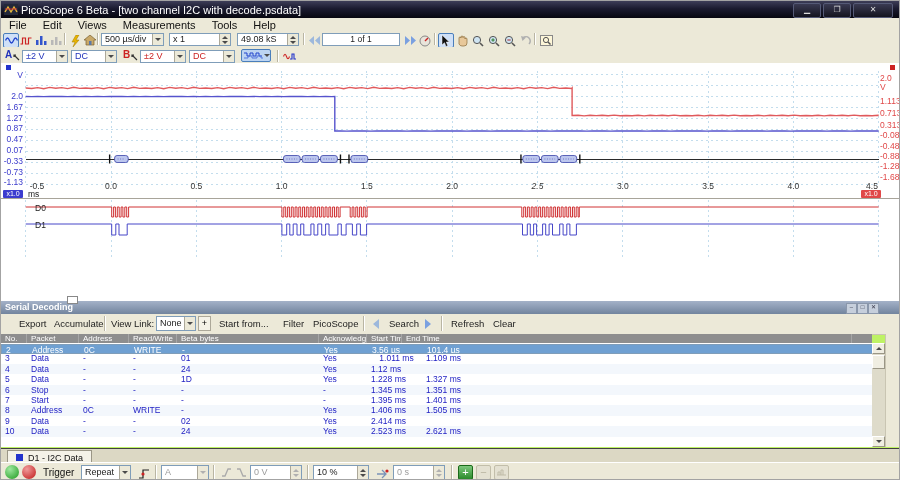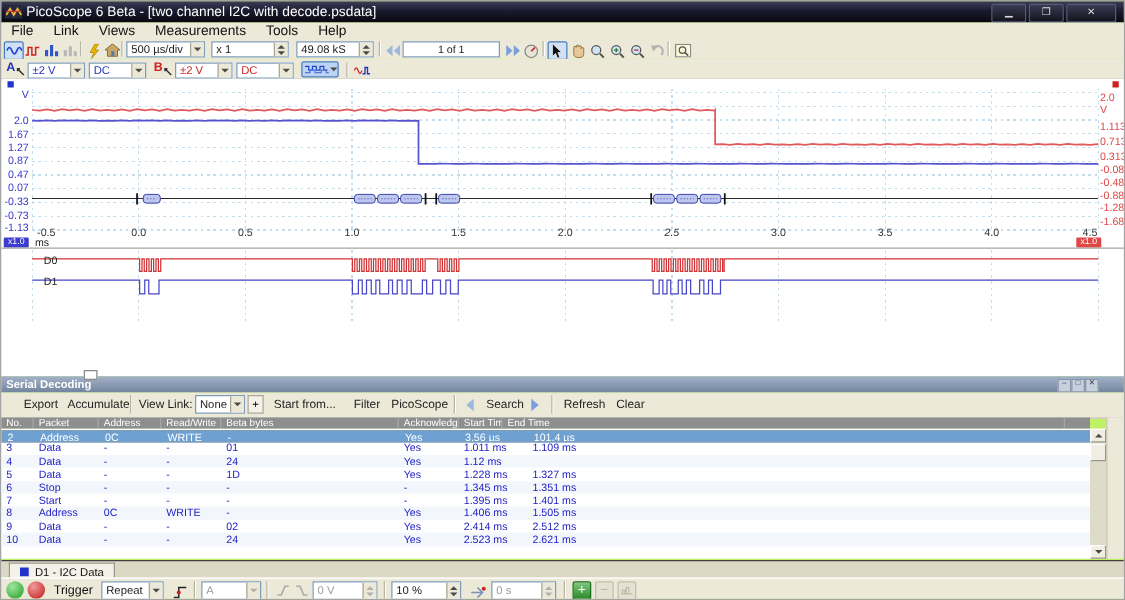--- a/index.html
+++ b/index.html
@@ -90,21 +90,21 @@
     <span class="t" style="margin-left:20px">PicoScope 6 Beta - [two channel I2C with decode.psdata]</span>
   </div>
   <div class="abs" id="winbtns">
     <div class="winbtn">▁</div>
     <div class="winbtn">❐</div>
     <div class="winbtn" style="width:38px">✕</div>
   </div>
 
   <div class="abs" id="menubar">
       <span>File</span>
-      <span>Link</span>
+      <span>Edit</span>
       <span>Views</span>
       <span>Measurements</span>
       <span>Tools</span>
       <span>Help</span>
     </div>
 
   <div class="abs tb" id="toolbar1">
     <div class="icbtn on" style="left:2px">
       <svg width="13" height="11">
           <path d="M0.5 5.5 Q2.5 0.5 4.5 5.5 T8.5 5.5 T12.5 5.5" stroke="#2244cc" fill="none" stroke-width="1.3"></path>
@@ -451,21 +451,21 @@
         <span class="tc" style="width: 55px;">3.56 µs</span>
         <span class="tc" style="width: 450px;">101.4 µs</span>
       </div>
       <div class="trow">
         <span class="tc" style="width: 26px;">3</span>
         <span class="tc" style="width: 52px;">Data</span>
         <span class="tc" style="width: 50px;">-</span>
         <span class="tc" style="width: 48px;">-</span>
         <span class="tc" style="width: 142px;">01</span>
         <span class="tc" style="width: 48px;">Yes</span>
-        <span class="tc" style="width: 55px;">1.011 ms</span>
+        <span class="tc" style="width: 55px; text-align: center;">1.011 ms</span>
         <span class="tc" style="width: 450px;">1.109 ms</span>
       </div>
       <div class="trow alt">
         <span class="tc" style="width: 26px;">4</span>
         <span class="tc" style="width: 52px;">Data</span>
         <span class="tc" style="width: 50px;">-</span>
         <span class="tc" style="width: 48px;">-</span>
         <span class="tc" style="width: 142px;">24</span>
         <span class="tc" style="width: 48px;">Yes</span>
         <span class="tc" style="width: 55px;">1.12 ms</span>
@@ -511,21 +511,20 @@
         <span class="tc" style="width: 450px;">1.505 ms</span>
       </div>
       <div class="trow">
         <span class="tc" style="width: 26px;">9</span>
         <span class="tc" style="width: 52px;">Data</span>
         <span class="tc" style="width: 50px;">-</span>
         <span class="tc" style="width: 48px;">-</span>
         <span class="tc" style="width: 142px;">02</span>
         <span class="tc" style="width: 48px;">Yes</span>
         <span class="tc" style="width: 55px;">2.414 ms</span>
-        <span class="tc" style="width: 450px;">2.512 ms</span>
       </div>
       <div class="trow alt">
         <span class="tc" style="width: 26px;">10</span>
         <span class="tc" style="width: 52px;">Data</span>
         <span class="tc" style="width: 50px;">-</span>
         <span class="tc" style="width: 48px;">-</span>
         <span class="tc" style="width: 142px;">24</span>
         <span class="tc" style="width: 48px;">Yes</span>
         <span class="tc" style="width: 55px;">2.523 ms</span>
         <span class="tc" style="width: 450px;">2.621 ms</span>

